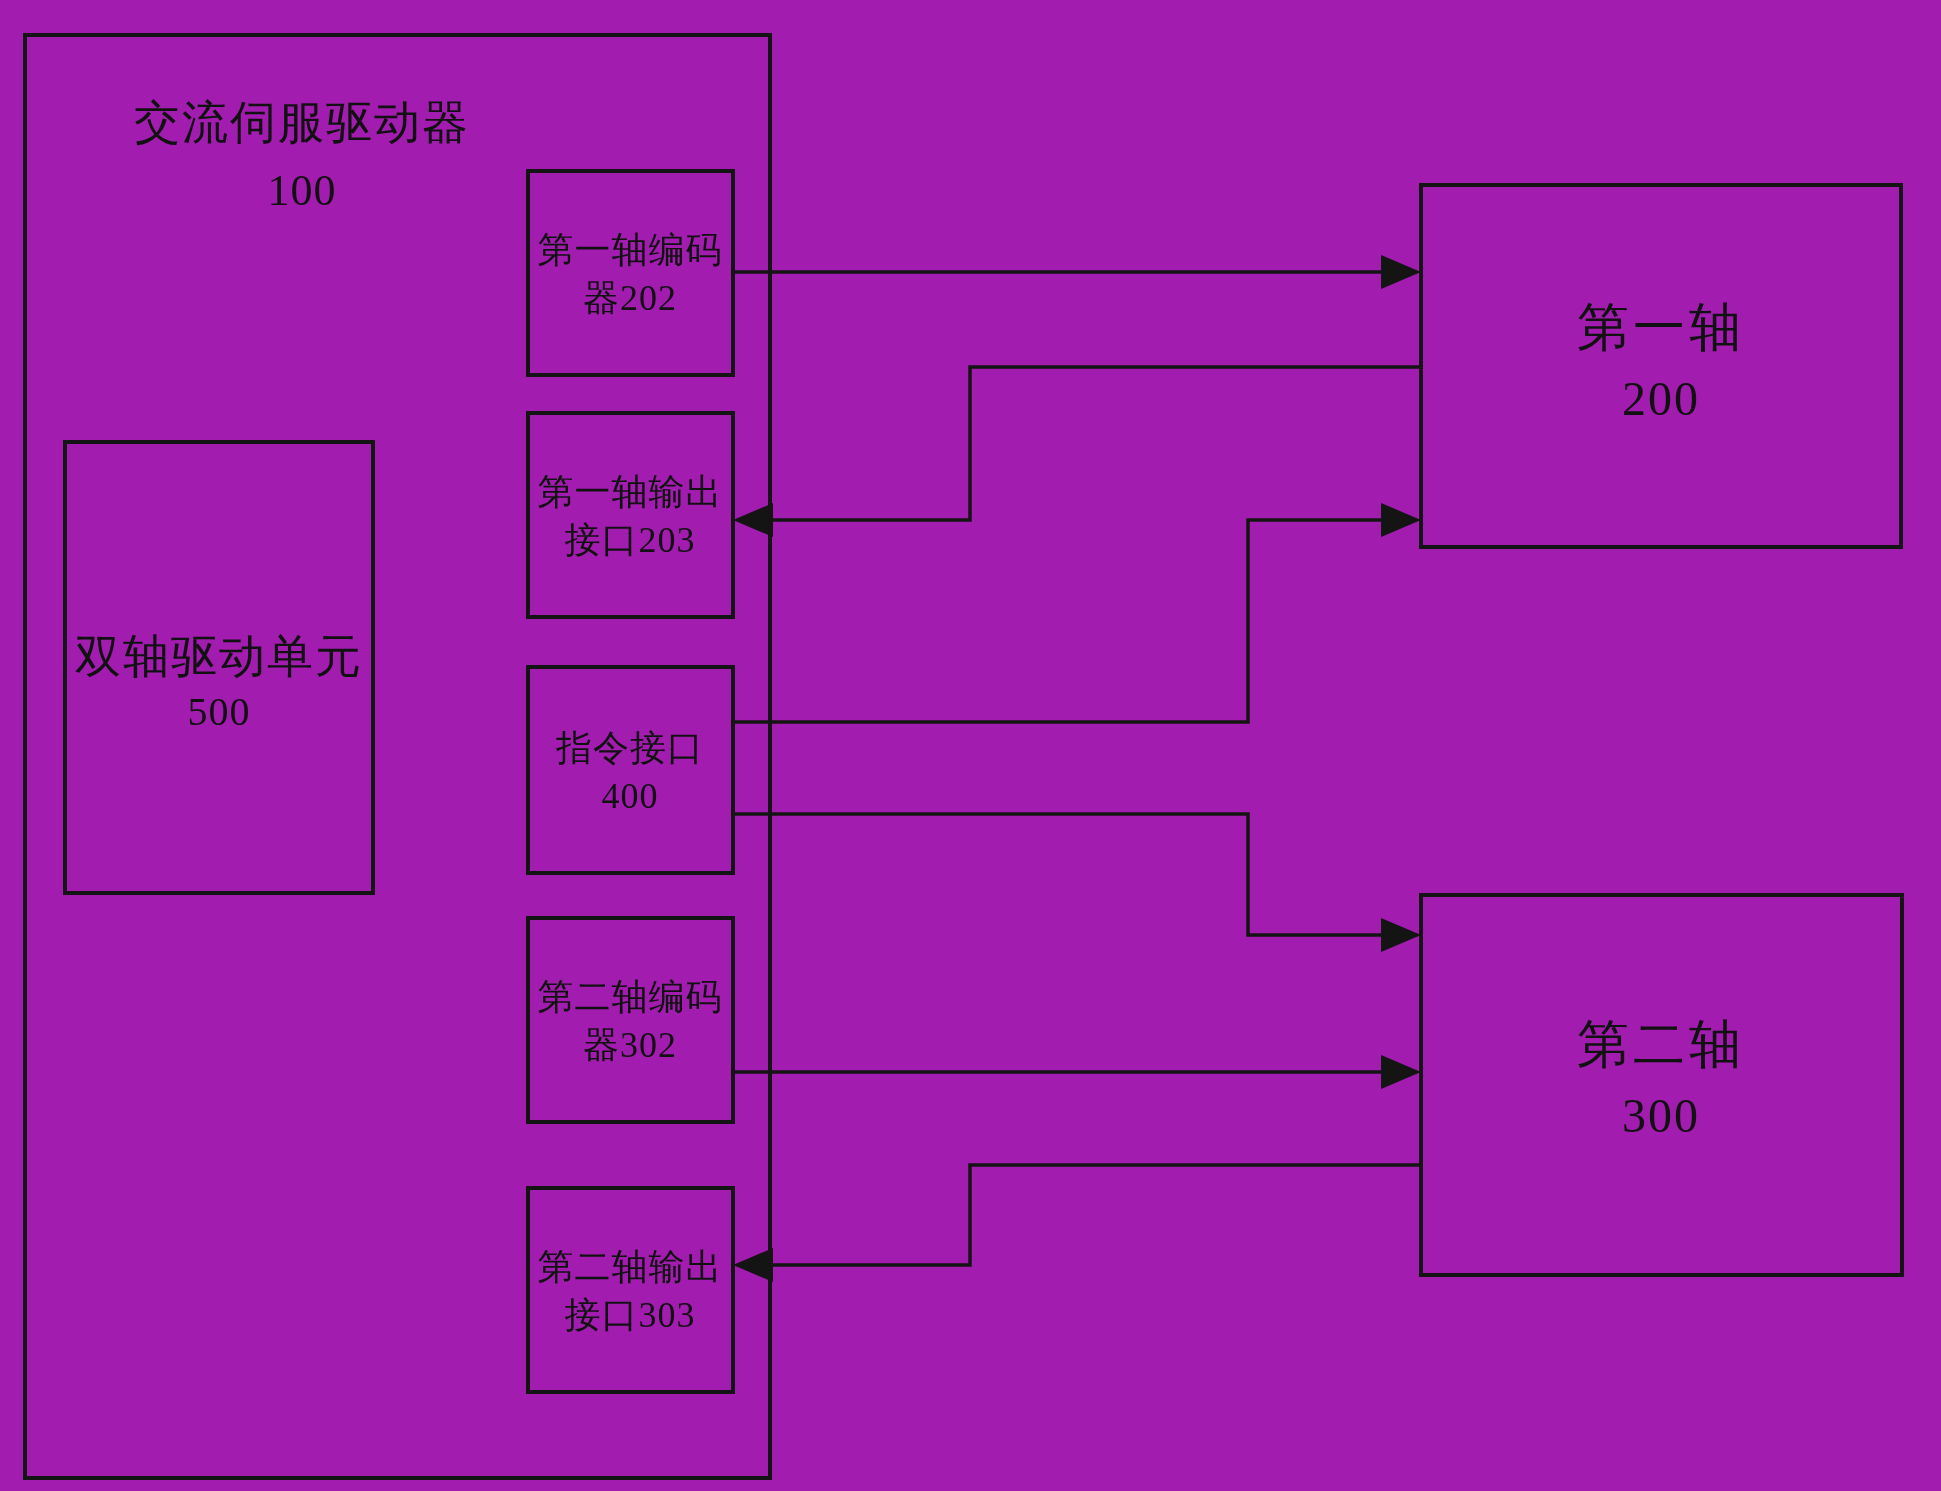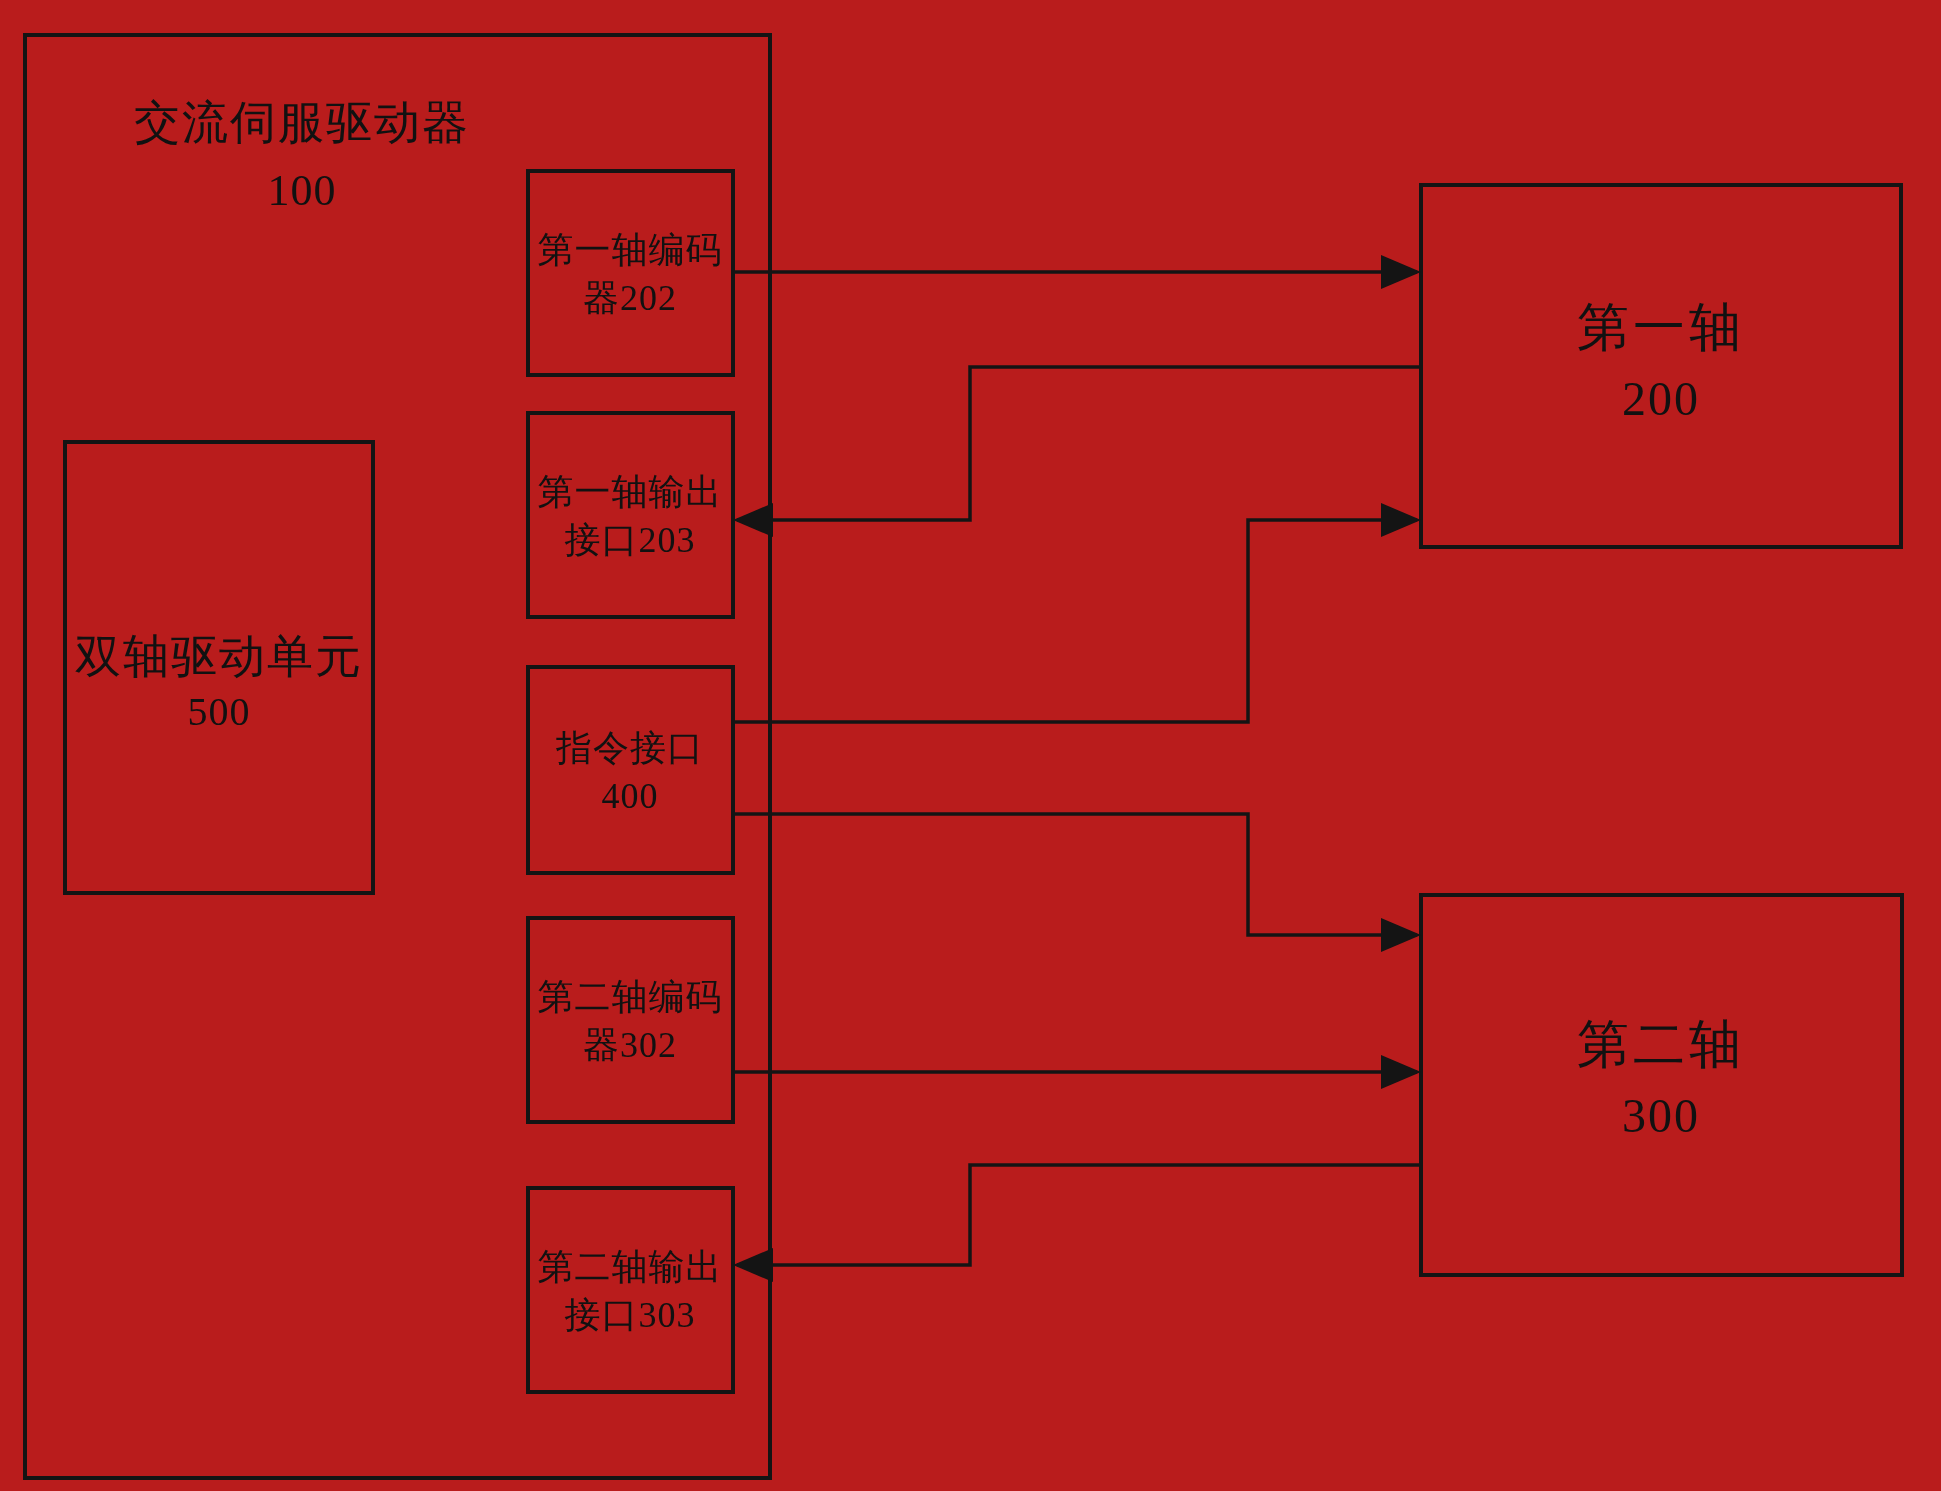--- a/index.html
+++ b/index.html
@@ -4,21 +4,21 @@
 <style>
   html, body {
     margin: 0;
     padding: 0;
     background: #ffffff;
   }
   .stage {
     position: relative;
     width: 1941px;
     height: 1491px;
-    background: #b91c1c;
+    background: #a21caf;
     font-family: "Liberation Serif", "DejaVu Serif", serif;
     text-align: right;
   }
   svg { display: block; }
   .box {
     fill: none;
     stroke: #141414;
     stroke-width: 4;
   }
   .wire {

